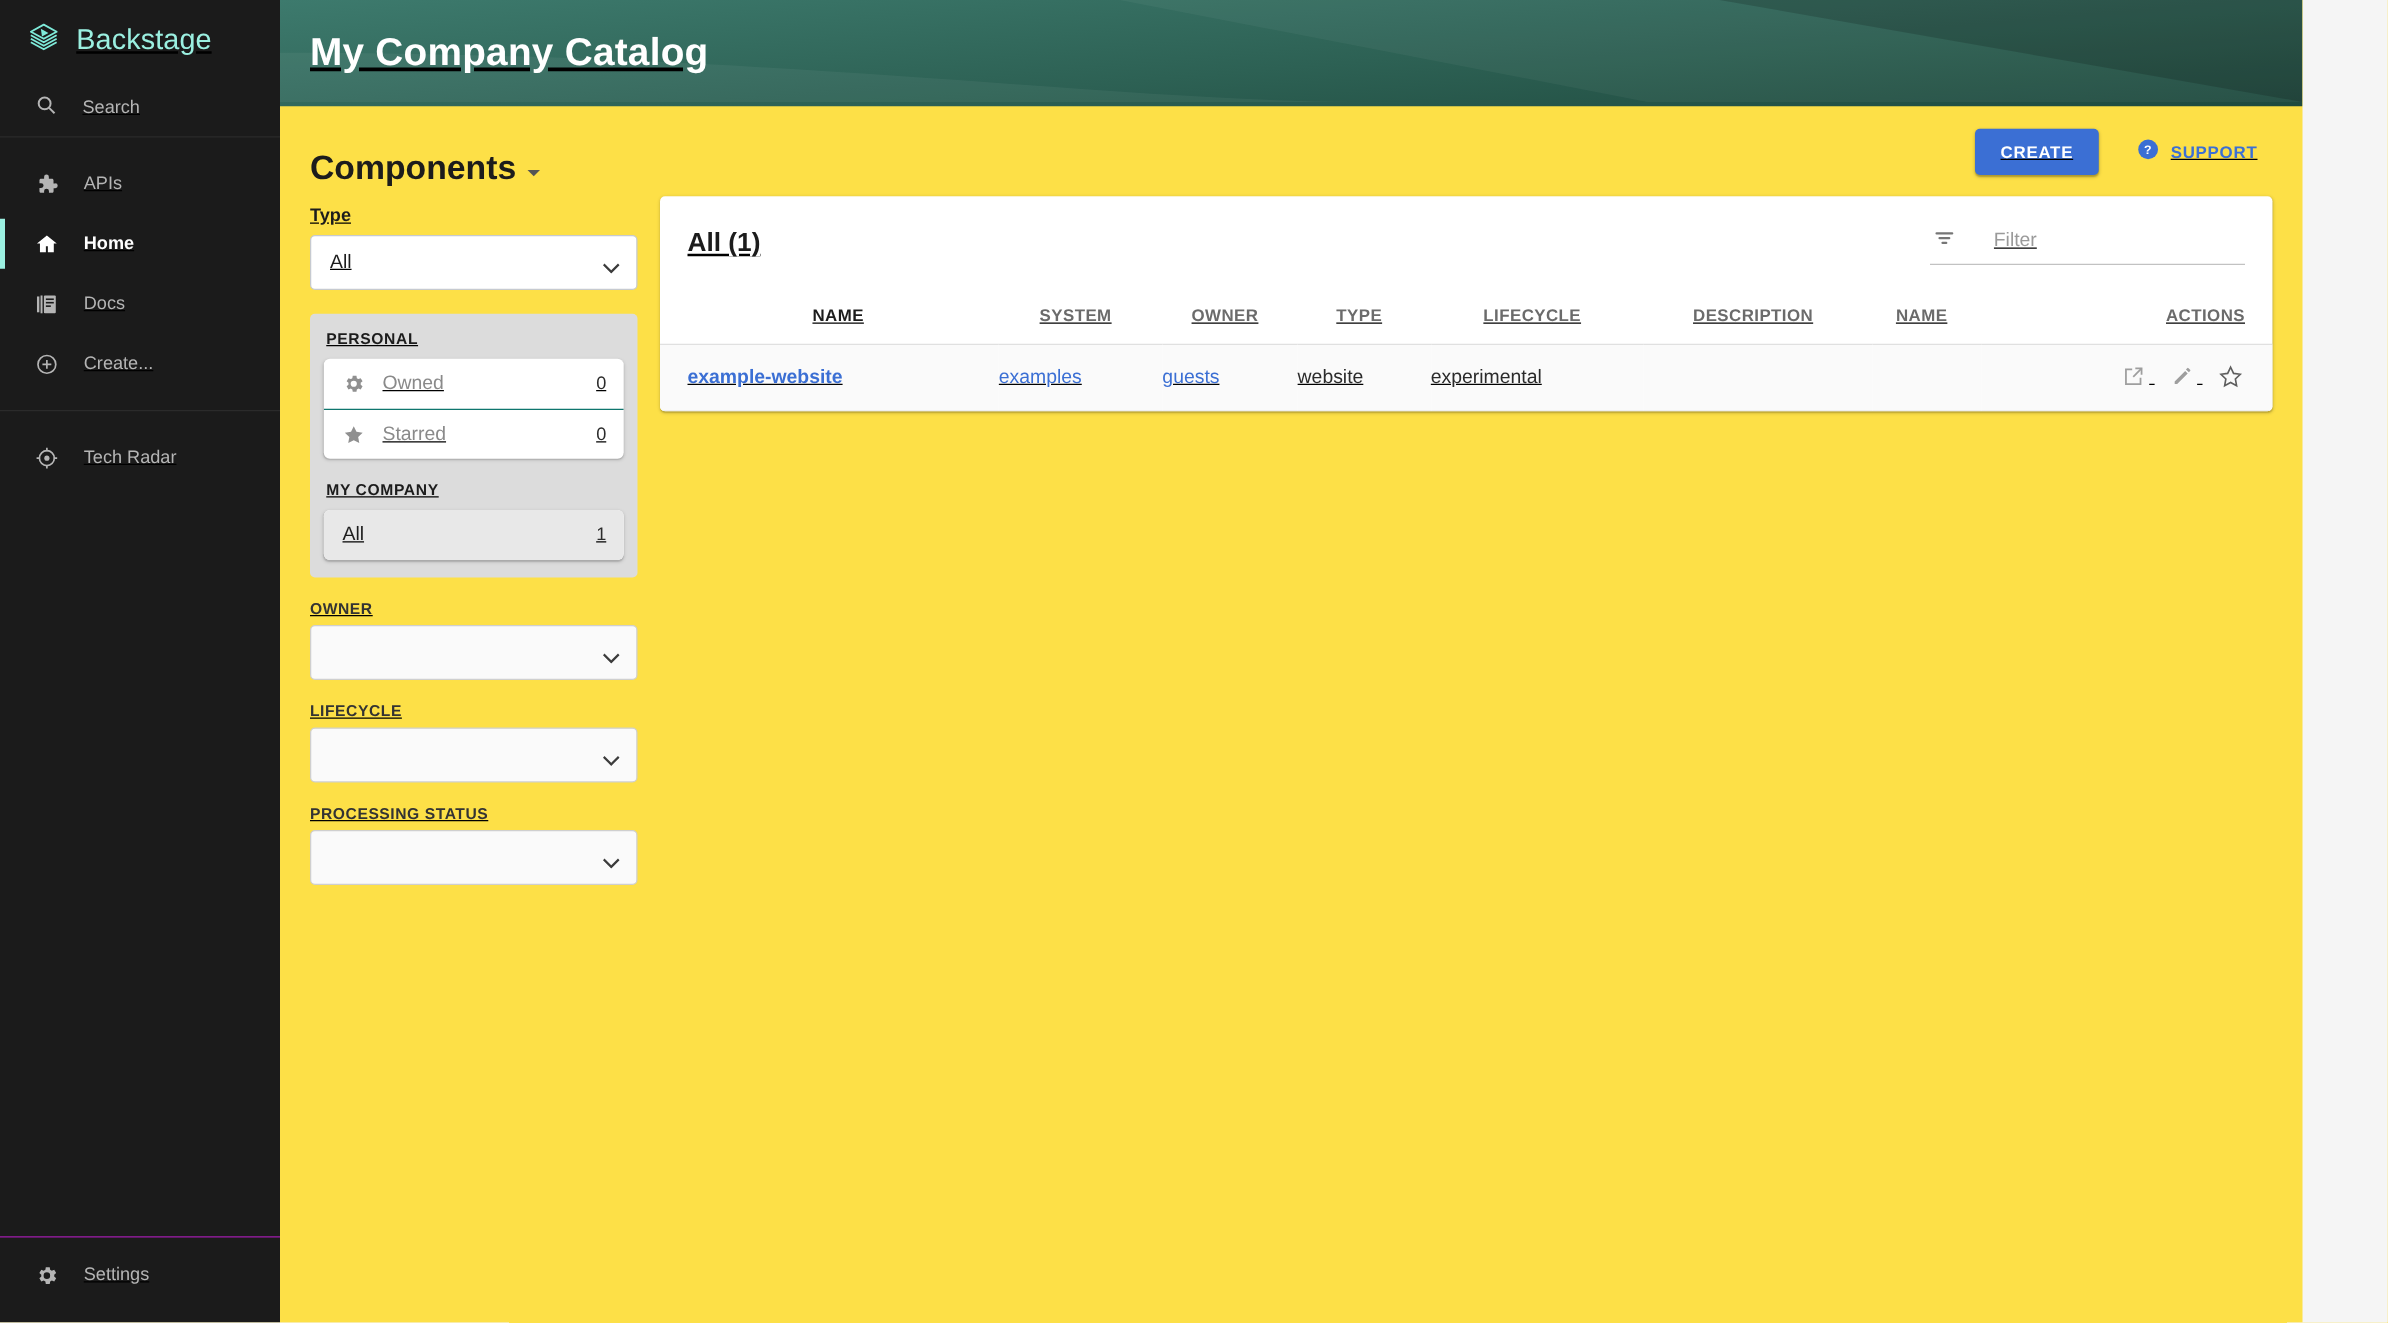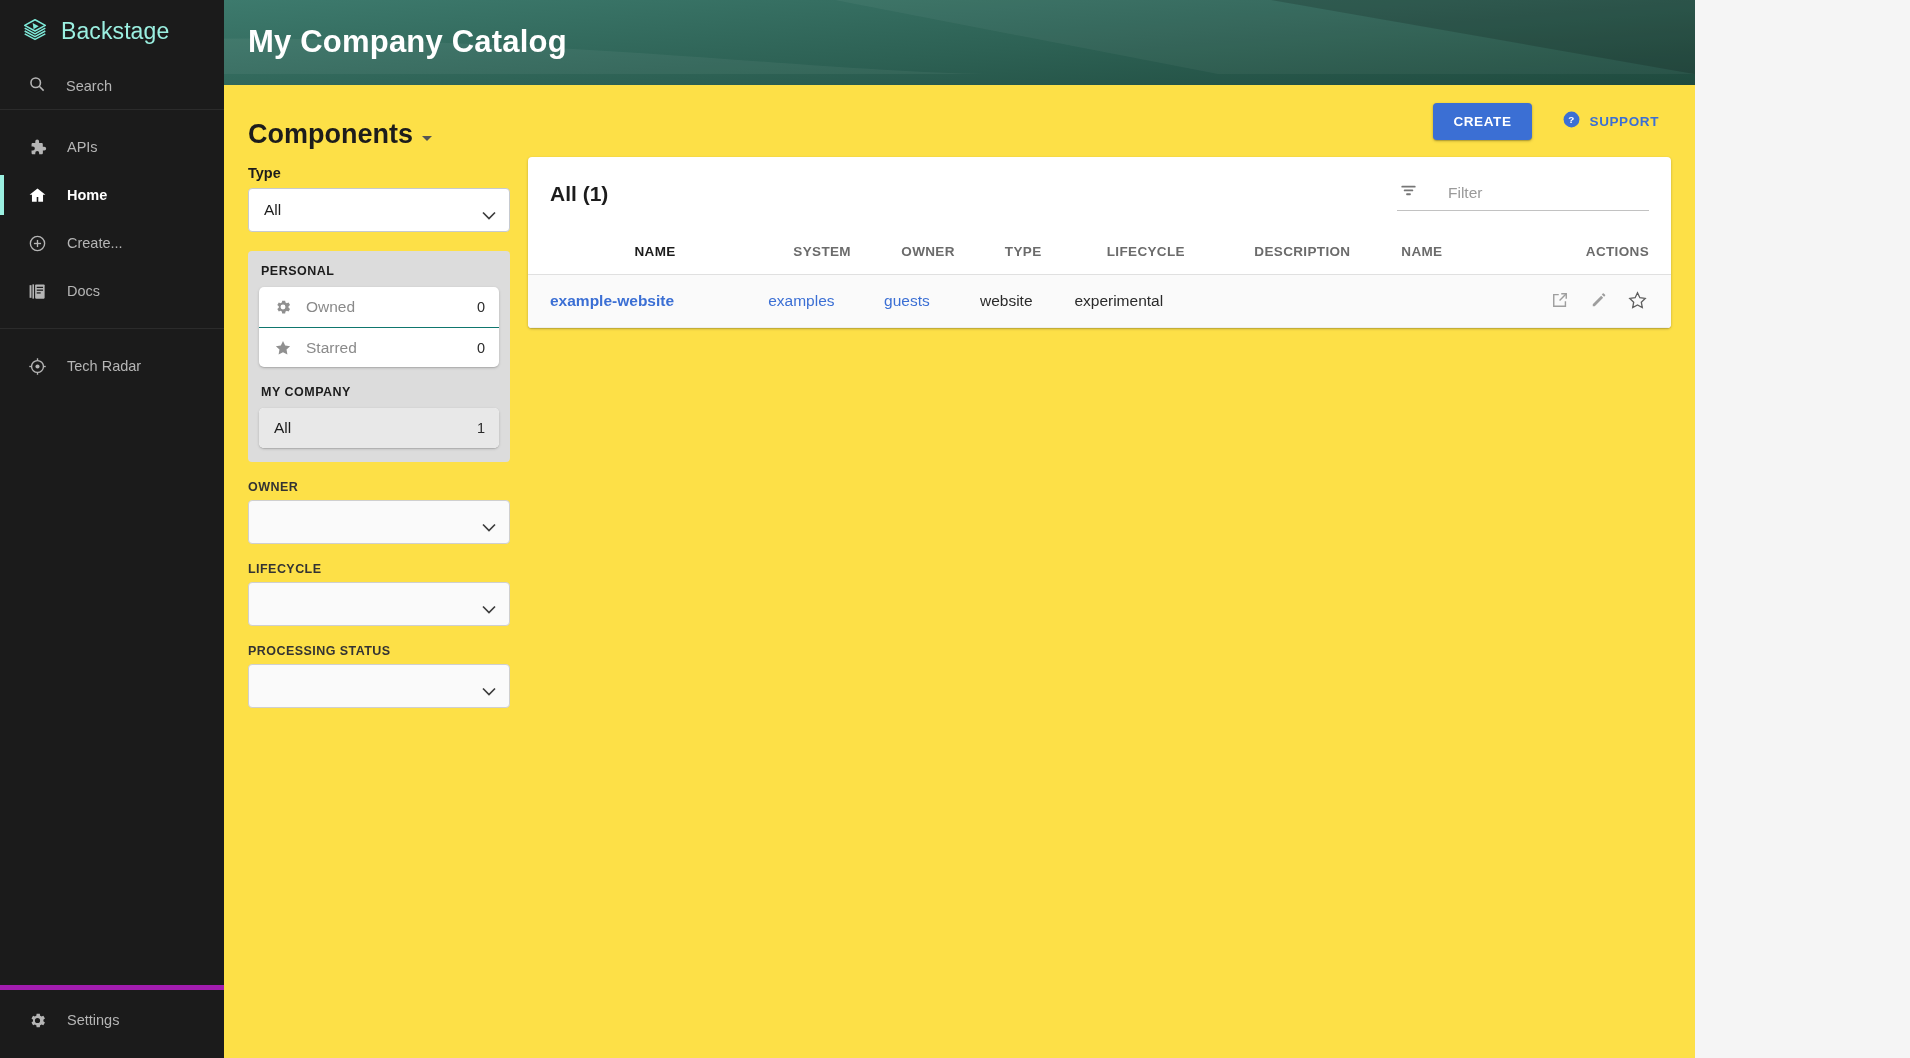--- a/index.html
+++ b/index.html
@@ -2,21 +2,21 @@
 <html><head>
 <meta charset="utf-8">
 <style>
   * { box-sizing: border-box; margin: 0; padding: 0; }
   html, body {
     width: 1910px; height: 1058px;
     font-family: "Liberation Sans", sans-serif;
     background: #f5f5f5;
     overflow: hidden;
   }
-  .app { display: flex; width: 1695px; height: 1058px; }
+  .app { display: flex; width: 1842px; height: 1058px; text-decoration: underline; }
 
   
   .sidebar {
     width: 224px; min-width: 224px; height: 1058px;
     background: #1b1b1b; color: #b5b5b5;
     display: flex; flex-direction: column;
     position: relative; z-index: 5;
   }
   .logo-row {
     display: flex; align-items: center; gap: 11px;
@@ -41,21 +41,21 @@
     position: relative; cursor: pointer;
     font-size: 14.5px; color: #b5b5b5;
   }
   .sb-item .ico { width: 20px; height: 20px; flex: none; display: flex; align-items: center; justify-content: center; }
   .sb-item.active { color: #ffffff; font-weight: bold; }
   .sb-item.active::before {
     content: ""; position: absolute; left: 0; top: 4px; bottom: 4px;
     width: 4px; background: #9bf0e1;
   }
   .sb-spacer { flex: 1 1 auto; }
-  .sb-bottom { border-top: 5px solid #a21caf; padding: 6px 0 14px; }
+  .sb-bottom { border-top: 1px solid #a21caf; padding: 6px 0 14px; }
 
   
   .main { flex: 1 1 auto; height: 1058px; position: relative; background: #fde047; overflow: hidden; }
 
   .page-header {
     position: relative; height: 85px; overflow: hidden;
     background: linear-gradient(175deg, #3d7a6d 0%, #2d6154 55%, #1f4a3e 100%);
   }
   .page-header .deco { position: absolute; inset: 0; }
   .page-header h1 {
@@ -226,40 +226,40 @@
       <div class="sb-item active">
         <span class="ico">
           <svg viewBox="0 0 24 24" width="19" height="19" fill="#ffffff">
               <path d="M12 3 2 11h3v9h6v-6h2v6h6v-9h3z"></path>
             </svg>
         </span>
         <span>Home</span>
       </div>
       <div class="sb-item">
         <span class="ico">
-          <svg viewBox="0 0 24 24" width="19" height="19" fill="none" stroke="#b5b5b5" stroke-width="1.7">
-            <circle cx="12" cy="12" r="9"></circle>
-              <line x1="12" y1="7.5" x2="12" y2="16.5"></line>
-              <line x1="7.5" y1="12" x2="16.5" y2="12"></line>
-          </svg>
-        </span>
-        <span>Create...</span>
-      </div>
-      <div class="sb-item">
-        <span class="ico">
           <svg viewBox="0 0 24 24" width="19" height="19" fill="#b5b5b5">
             <rect x="2" y="4" width="2.4" height="16"></rect>
               <rect x="5.6" y="3" width="2" height="18"></rect>
             <rect x="9" y="3" width="12" height="18" rx="1"></rect>
             <rect x="11" y="6" width="8" height="1.6" fill="#1b1b1b"></rect>
             <rect x="11" y="9.5" width="8" height="1.6" fill="#1b1b1b"></rect>
             <rect x="11" y="13" width="5" height="1.6" fill="#1b1b1b"></rect>
           </svg>
         </span>
         <span>Docs</span>
+      </div>
+      <div class="sb-item">
+        <span class="ico">
+          <svg viewBox="0 0 24 24" width="19" height="19" fill="none" stroke="#b5b5b5" stroke-width="1.7">
+            <circle cx="12" cy="12" r="9"></circle>
+              <line x1="12" y1="7.5" x2="12" y2="16.5"></line>
+              <line x1="7.5" y1="12" x2="16.5" y2="12"></line>
+          </svg>
+        </span>
+        <span>Create...</span>
       </div>
     </div>
 
     <div class="sb-divider"></div>
 
     <div class="sb-group">
       <div class="sb-item">
         <span class="ico">
           <svg viewBox="0 0 24 24" width="19" height="19" fill="none" stroke="#b5b5b5" stroke-width="1.7">
             <circle cx="12" cy="12" r="7.5"></circle>

